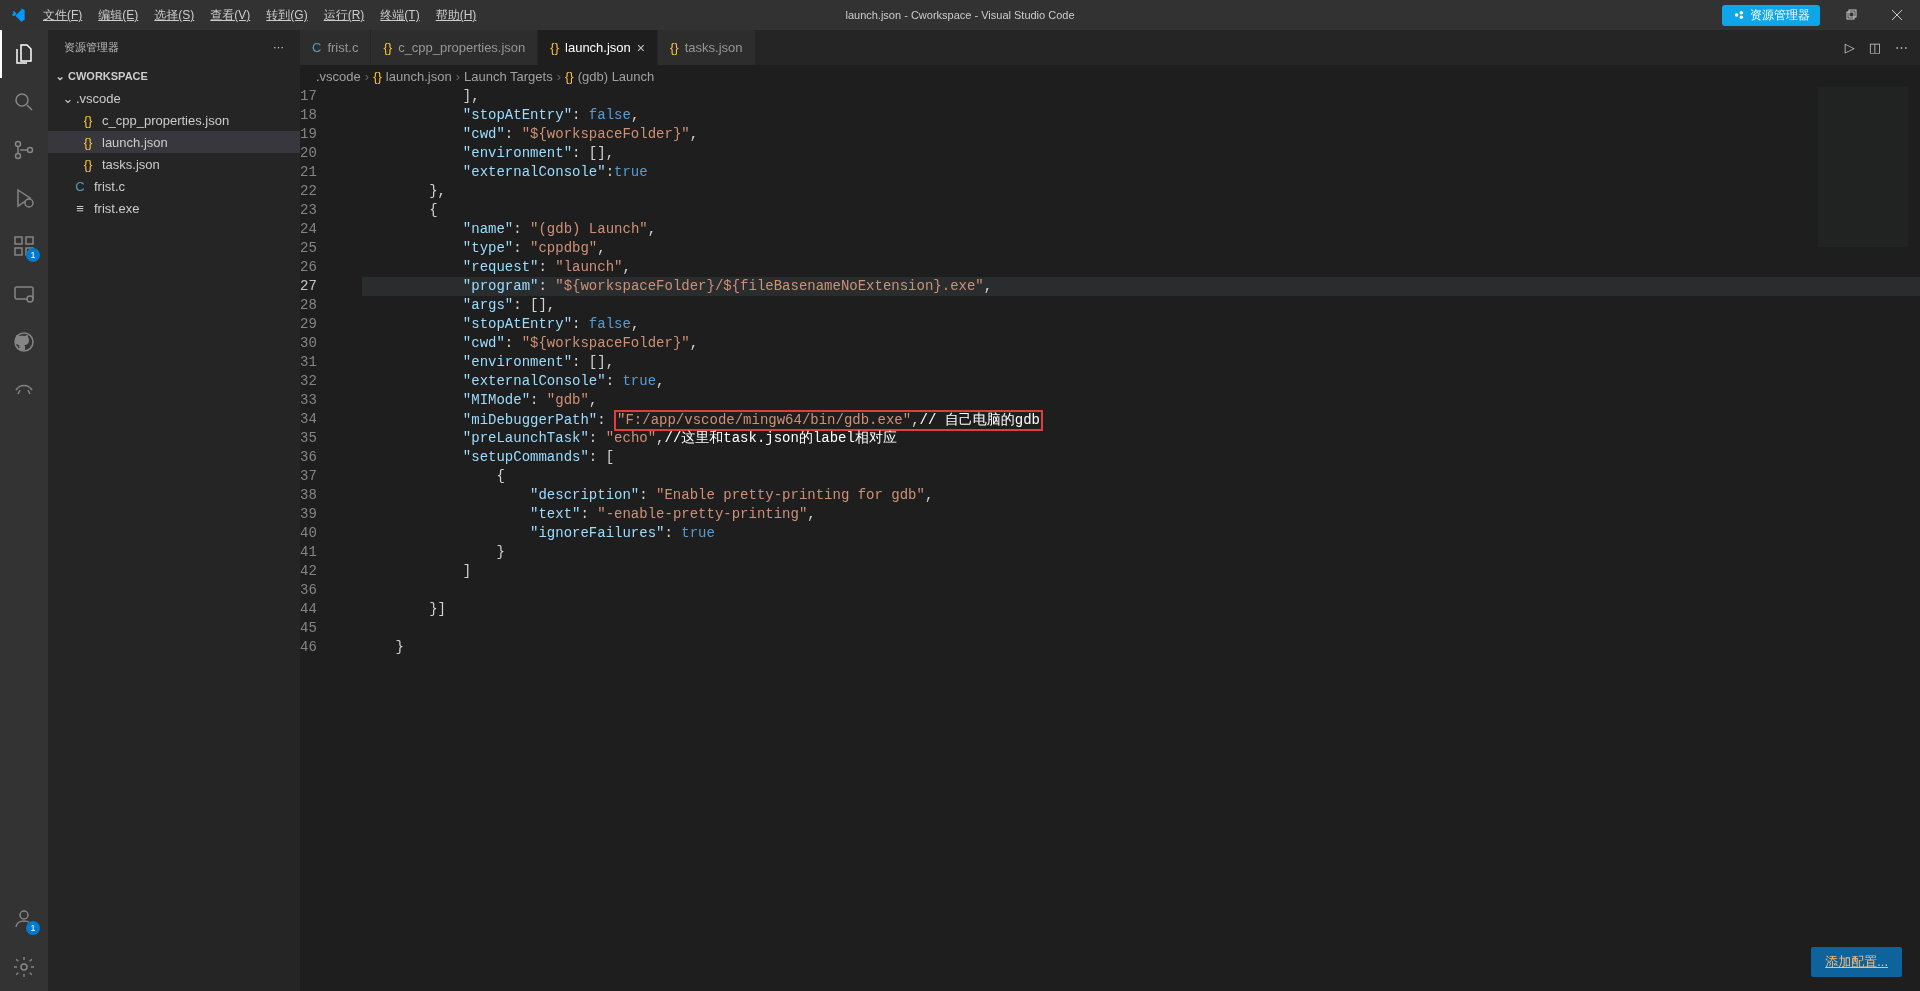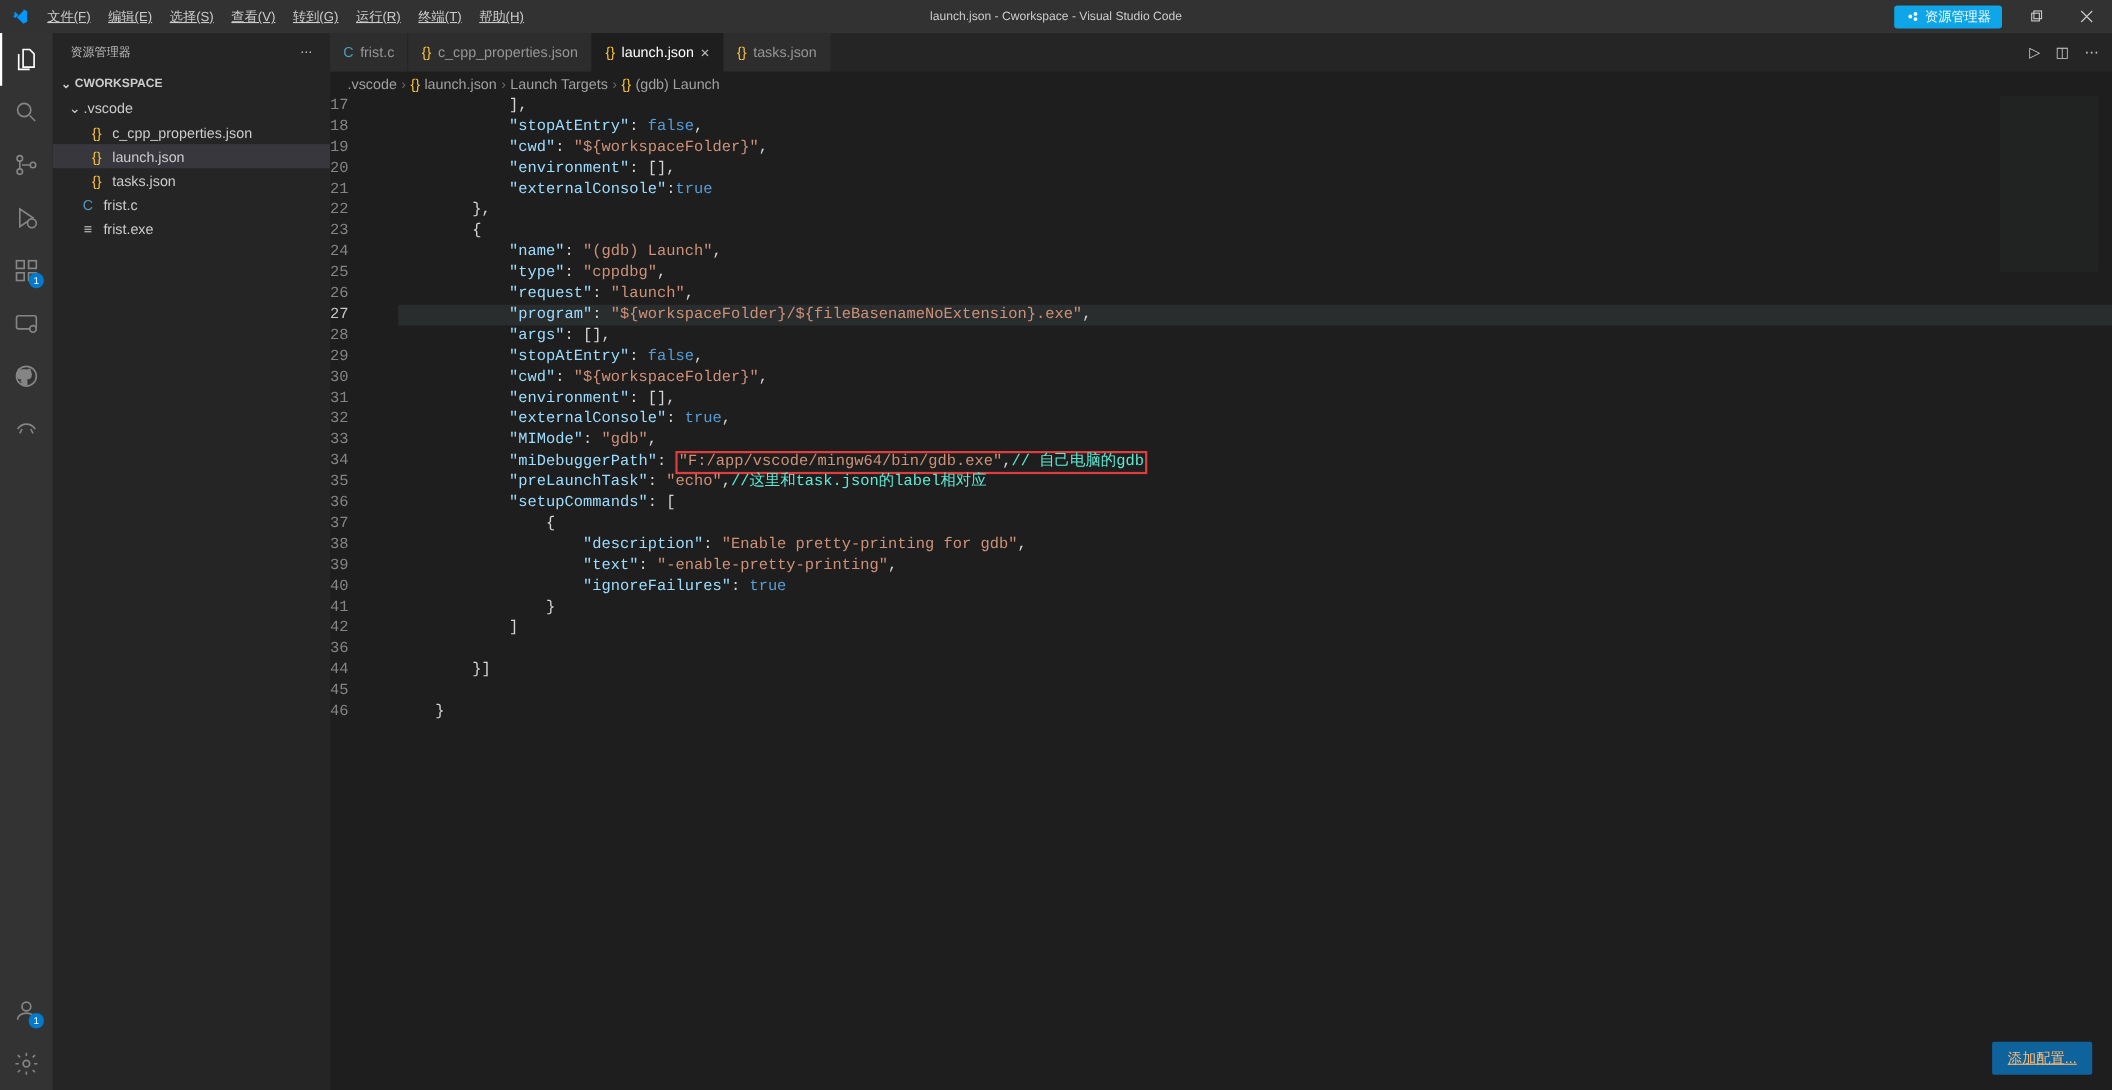--- a/index.html
+++ b/index.html
@@ -240,21 +240,21 @@
   border-radius: 2px;
   font-size: 13px;
   cursor: pointer;
   text-decoration: underline;
 }
 
 .k { color: #9cdcfe; } 
 .s { color: #ce9178; } 
 .b { color: #569cd6; } 
 .p { color: #d4d4d4; } 
-.c { color: #5eead4; } 
+.c { color: #ffffff; } 
 .ic-json { color: #f9c23c; }
 .ic-c { color: #519aba; }
 .ic-exe { color: #cccccc; }
 .bc-json { color: #f9c23c; }
 svg { display: block; }
 </style>
 </head>
 <body>
 
 <div class="titlebar">

